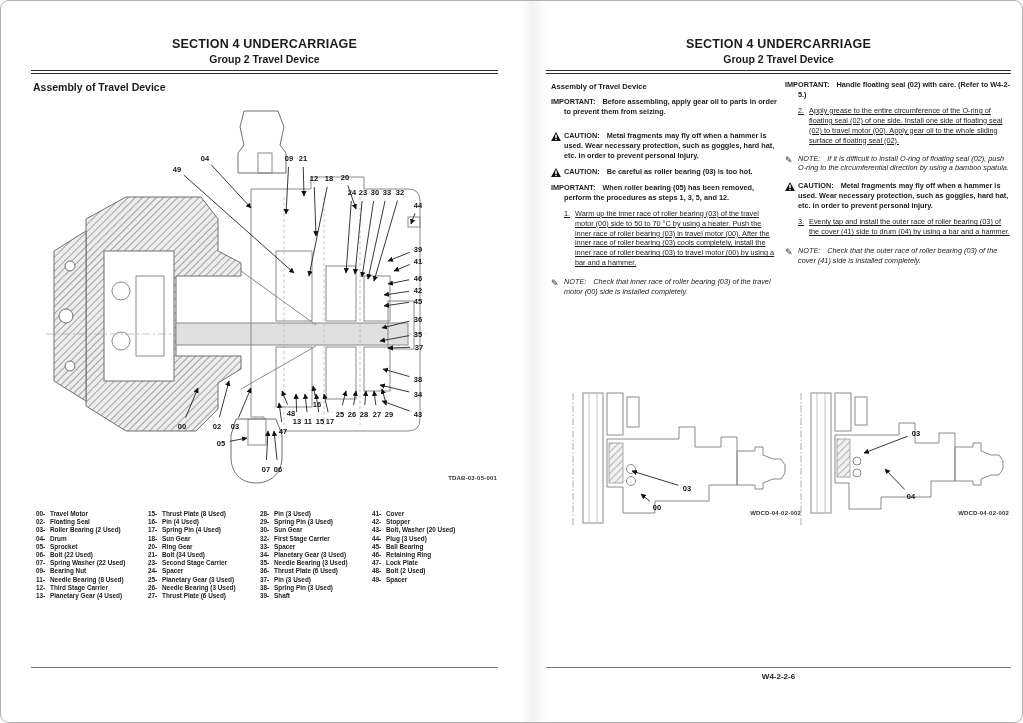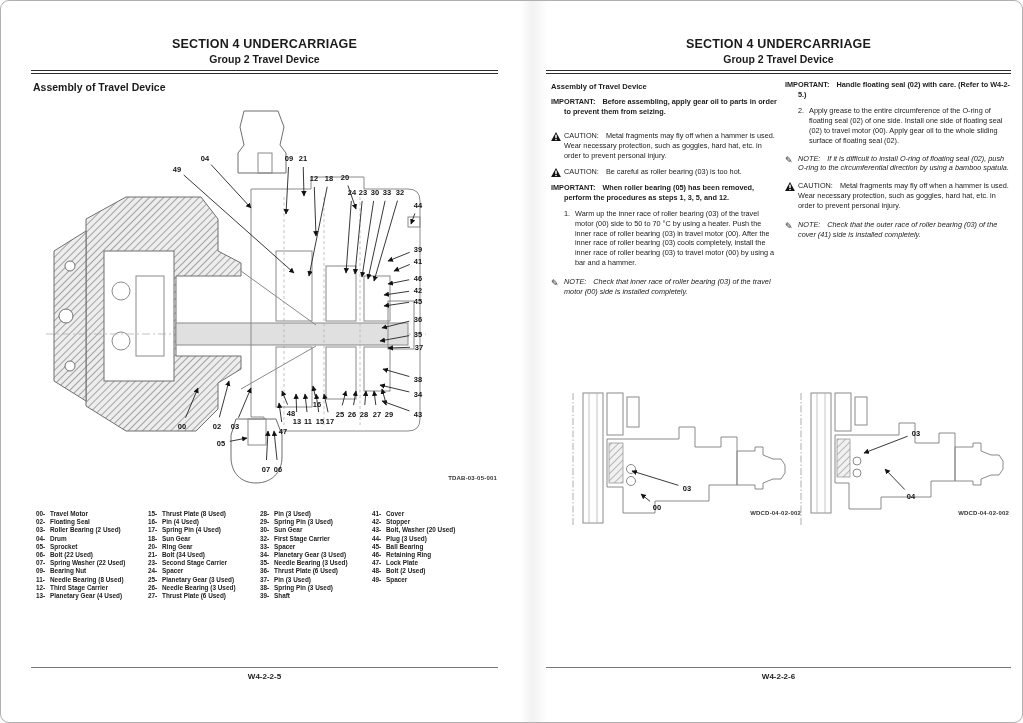--- a/index.html
+++ b/index.html
@@ -18,24 +18,24 @@
   .pcol{position:absolute;top:509px;width:108px;font-size:6.4px;font-weight:bold;}
   .part-row{display:flex;line-height:8.2px;}
   .pn{width:14px;flex:none;}
   .pt{flex:1;}
   .tcol{position:absolute;width:226px;font-size:7.3px;line-height:1.36;}
   .blk{margin:0 0 6px 0;}
   .asm-title-sm{font-size:7.6px;font-weight:bold;margin-bottom:5px;}
   .lbl{margin-right:7px;text-align:center;}
   .num{margin-right:5px;}
   .imp{font-weight:bold;padding-left:13px;text-indent:-13px;}
-  .caution{font-weight:normal;position:relative;padding-left:13px;}
+  .caution{font-weight:bold;position:relative;padding-left:13px;}
   .w-icon{position:absolute;left:0;top:1px;width:10px;height:10px;}
   .w-icon svg{width:10px;height:9px;}
-  .step{padding-left:24px;text-indent:-11px;}
+  .step{padding-left:24px;text-indent:-11px;text-decoration:underline;}
   .note{font-style:italic;position:relative;padding-left:13px;}
   .n-icon{position:absolute;left:0;top:0;font-size:9px;font-style:normal;}
   .frule{position:absolute;border-top:1.6px solid #787878;}
   .fnum{position:absolute;text-align:center;font-size:8px;font-weight:bold;color:#222;}
   svg .cnum{font-family:"Liberation Sans",sans-serif;font-size:7.5px;font-weight:bold;fill:#111;text-anchor:middle;}
   svg .lead{stroke:#222;stroke-width:.9;}
   svg .oln{fill:none;stroke:#8a8a8a;stroke-width:1;}
   svg .oln2{fill:#fff;stroke:#6f6f6f;stroke-width:1;}
   svg .thin{stroke:#b5b5b5;stroke-width:.8;}
 </style>
@@ -354,21 +354,20 @@
         <span class="pn">48-</span>
         <span class="pt">Bolt (2 Used)</span>
       </div>
       <div class="part-row">
         <span class="pn">49-</span>
         <span class="pt">Spacer</span>
       </div>
     </div>
 
   <div class="frule" style="left:30px;top:666px;width:467px"></div>
-  <div class="fnum" style="left:30px;top:671px;width:467px">W4-2-2-5</div>
 
   <div class="pgheader" style="left:545px;top:36px;width:465px">
     <div class="h1">SECTION 4 UNDERCARRIAGE</div>
     <div class="h2">Group 2 Travel Device</div>
   </div>
   <div class="rule" style="left:545px;top:69px;width:465px"></div>
 
   <div class="tcol" style="left:550px;top:81px">
     <div class="blk asm-title-sm">Assembly of Travel Device</div>
     <div class="blk imp">
@@ -413,20 +412,23 @@
       <span class="n-icon">✎</span>
       <span class="lbl">NOTE:</span><span>If it is difficult to install O-ring of floating seal (02), push O-ring to the circumferential direction by using a bamboo spatula.</span>
     </div>
     <div class="blk caution" style="margin-top:8px">
       <span class="w-icon"><svg viewBox="0 0 12 11">
             <path d="M6 0 12 11 0 11Z" fill="#111"></path>
             <rect x="5.1" y="3.2" width="1.8" height="4.2" fill="#fff"></rect>
             <rect x="5.1" y="8.4" width="1.8" height="1.5" fill="#fff"></rect>
           </svg></span>
       <span class="lbl">CAUTION:</span><span>Metal fragments may fly off when a hammer is used. Wear necessary protection, such as goggles, hard hat, etc. in order to prevent personal injury.</span>
+    </div>
+    <div class="blk step">
+      <span class="num">3.</span><span>Evenly tap and install the outer race of roller bearing (03) of the cover (41) side to drum (04) by using a bar and a hammer.</span>
     </div>
     <div class="blk note" style="margin-top:9px">
       <span class="n-icon">✎</span>
       <span class="lbl">NOTE:</span><span>Check that the outer race of roller bearing (03) of the cover (41) side is installed completely.</span>
     </div>
   </div>
 
   <svg class="sfig" style="left:558px;top:388px" width="230" height="142" viewBox="0 0 230 142">
     <defs>
       <pattern id="hf1" width="5" height="5" patternUnits="userSpaceOnUse" patternTransform="rotate(45)">

